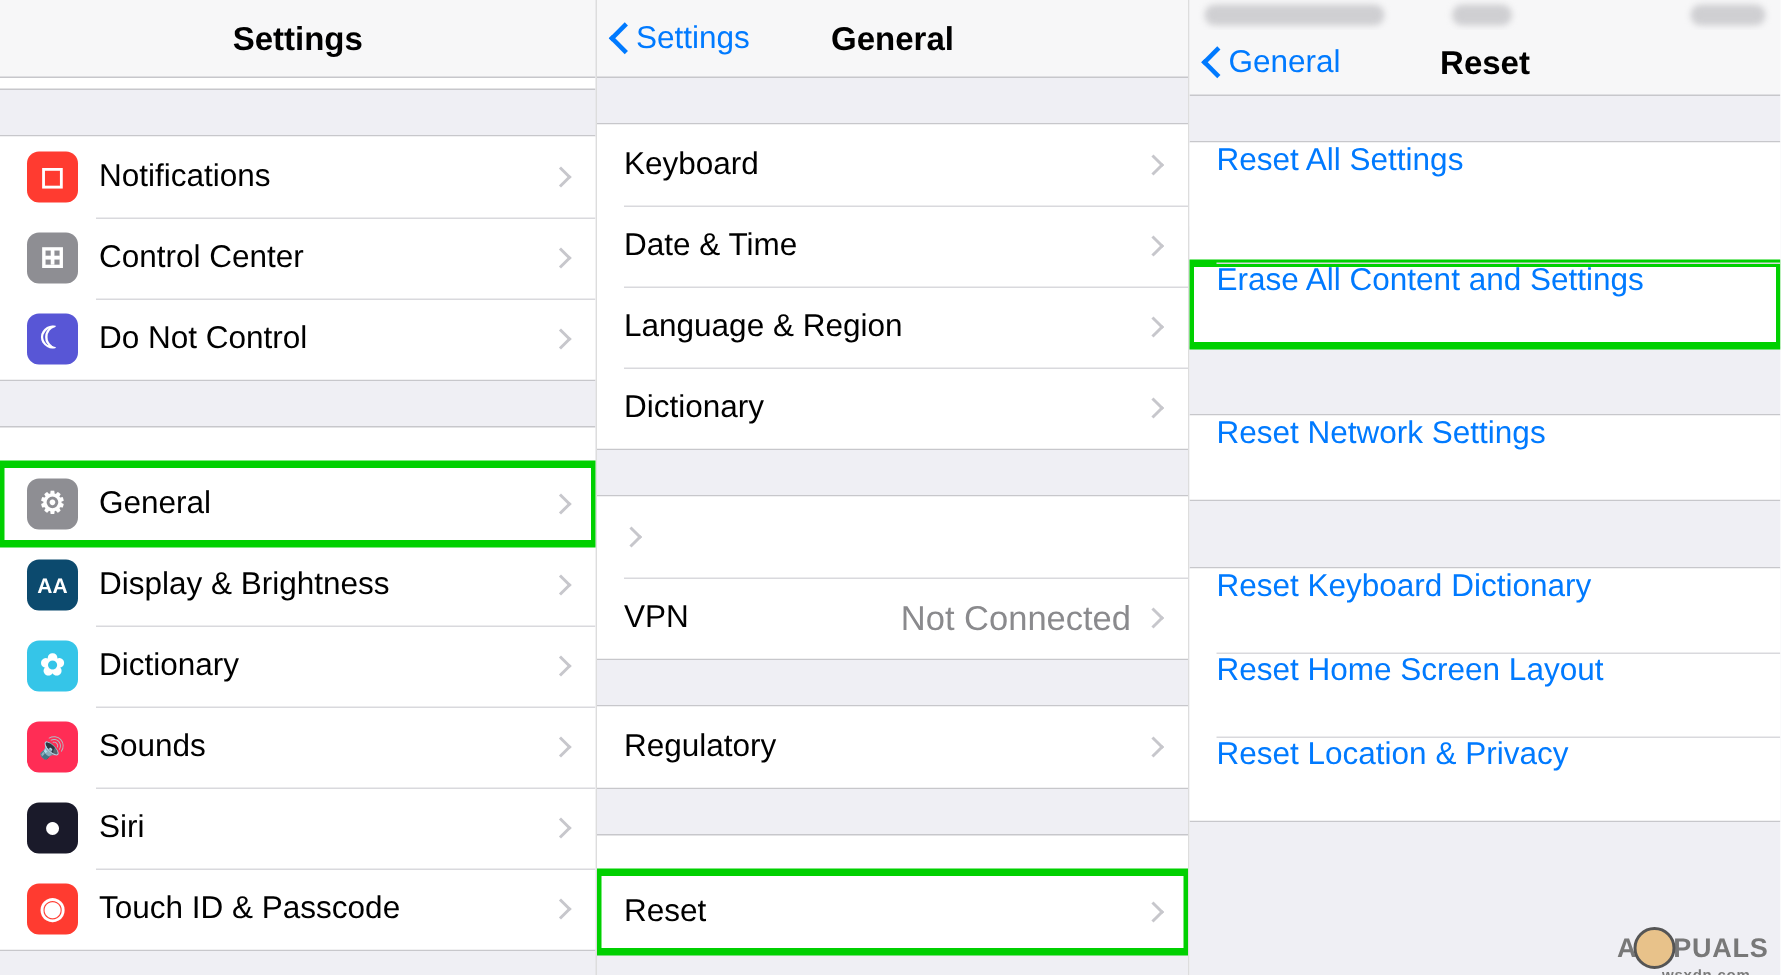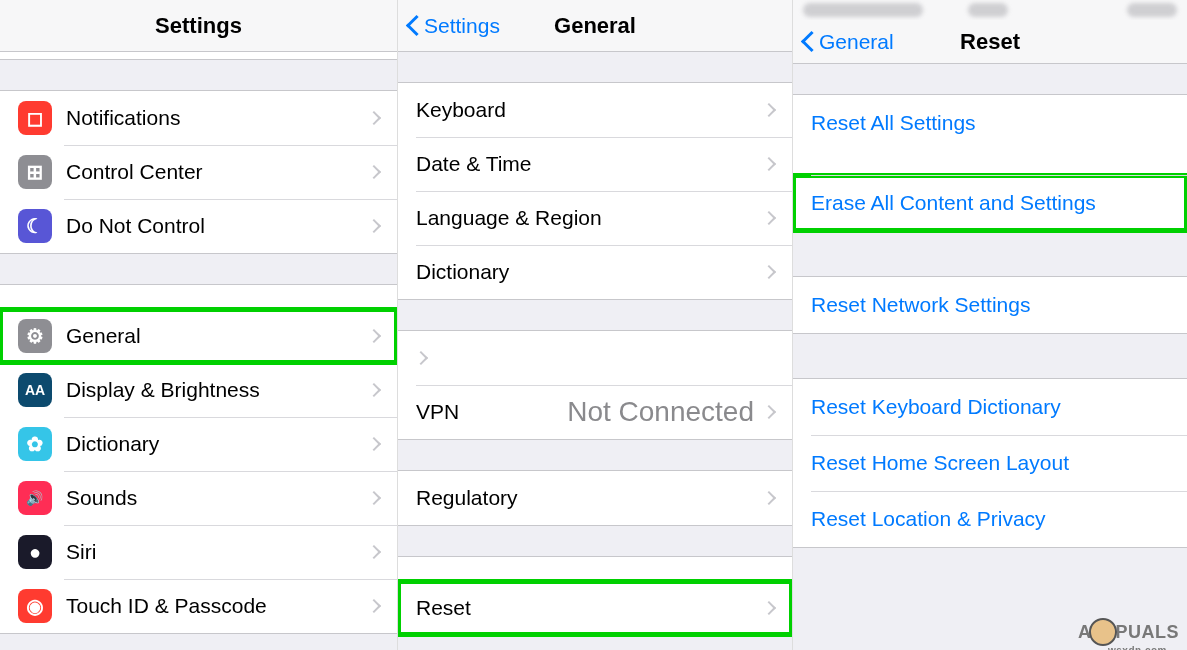--- a/index.html
+++ b/index.html
@@ -112,38 +112,38 @@
       display: flex;
       align-items: center;
       justify-content: center;
       flex: 0 0 auto;
       color: #fff;
       font-size: 18px;
     }
     .row-label { flex: 1 1 auto; }
     .row-value {
       color: #8a8a8d;
-      font-size: 28px;
+      font-size: 23px;
       margin-right: 10px;
     }
     .chev-right {
       width: 10px;
       height: 10px;
       border-right: 3px solid #c7c7cc;
       border-top: 3px solid #c7c7cc;
       transform: rotate(45deg);
       flex: 0 0 auto;
     }
     .chev-right.thin {
       border-width: 2px;
     }
 
     .row-link {
       display: flex;
-      align-items: center;
+      align-items: flex-start;
       height: 56px;
       padding: 0 18px;
       font-size: 21px;
       color: #007aff;
       background: #fff;
       cursor: pointer;
       position: relative;
     }
     .row-link + .row-link::before {
       content: "";

